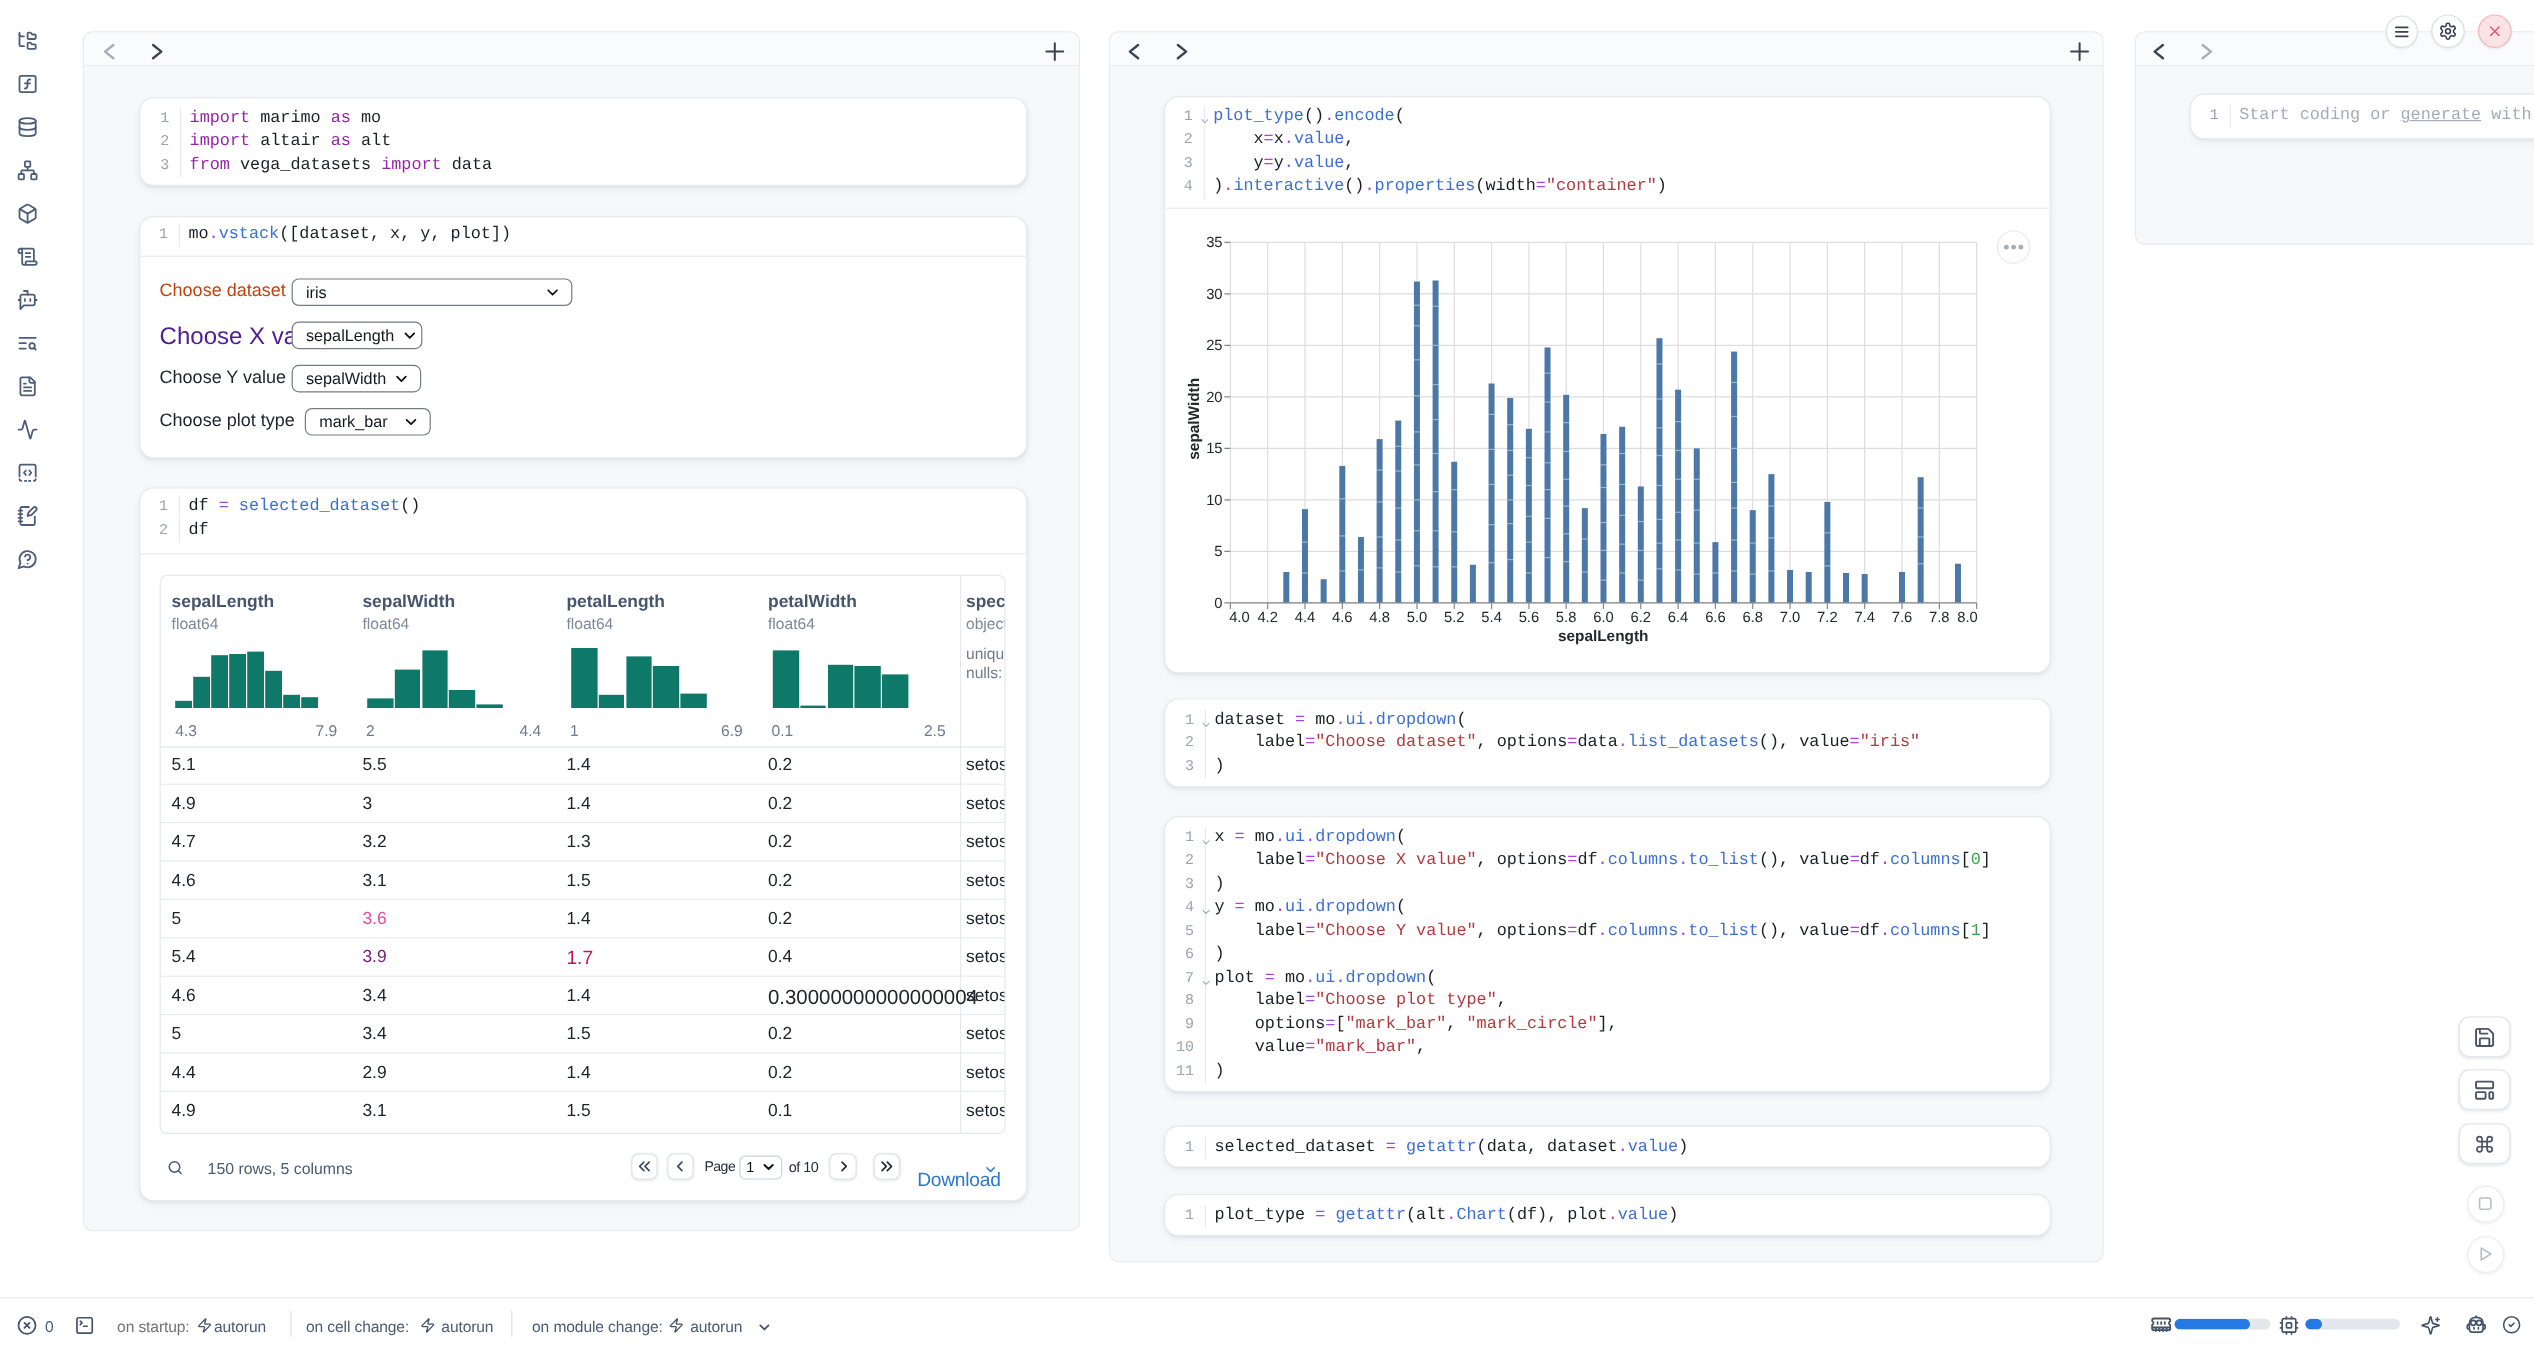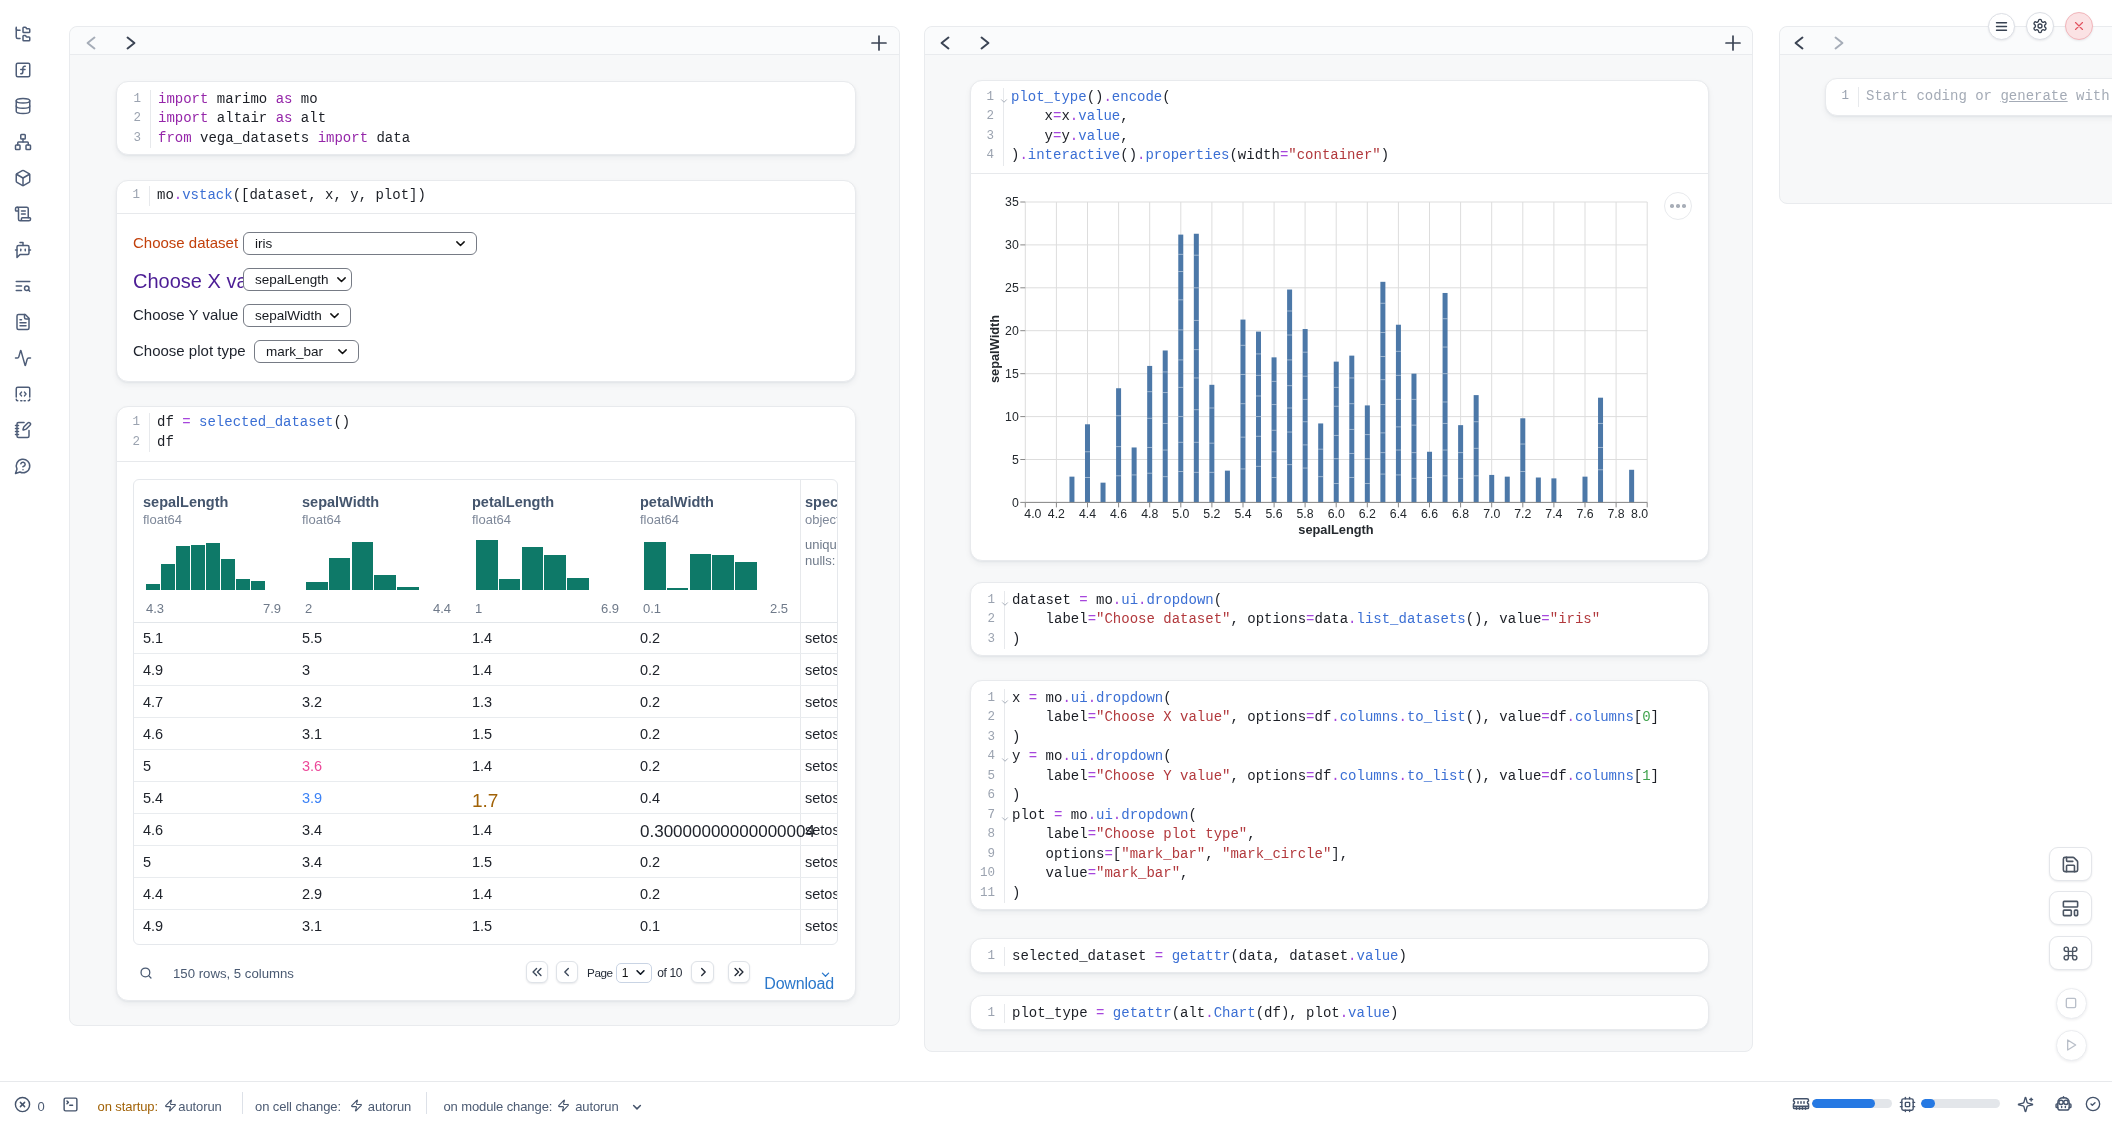--- a/index.html
+++ b/index.html
@@ -279,22 +279,22 @@
 <div class="abs" style="left:506px;top:246px;font-size:14.5px;color:#20242c">0.2</div>
 <div class="abs" style="left:671px;top:246px;font-size:14.5px;color:#20242c">setosa</div>
 <div class="abs" style="left:0;top:270px;width:705px;height:32px;border-bottom:1px solid #e9ecef;"></div>
 <div class="abs" style="left:9px;top:278px;font-size:14.5px;color:#20242c">5</div>
 <div class="abs" style="left:168px;top:278px;font-size:14.5px;color:#ec4899">3.6</div>
 <div class="abs" style="left:338px;top:278px;font-size:14.5px;color:#20242c">1.4</div>
 <div class="abs" style="left:506px;top:278px;font-size:14.5px;color:#20242c">0.2</div>
 <div class="abs" style="left:671px;top:278px;font-size:14.5px;color:#20242c">setosa</div>
 <div class="abs" style="left:0;top:302px;width:705px;height:32px;border-bottom:1px solid #e9ecef;"></div>
 <div class="abs" style="left:9px;top:310px;font-size:14.5px;color:#20242c">5.4</div>
-<div class="abs" style="left:168px;top:310px;font-size:14.5px;color:#3b82f6">3.9</div>
-<div class="abs" style="left:338px;top:310px;font-size:19px;color:#a16207">1.7</div>
+<div class="abs" style="left:168px;top:310px;font-size:14.5px;color:#701a75">3.9</div>
+<div class="abs" style="left:338px;top:310px;font-size:16px;color:#be185d">1.7</div>
 <div class="abs" style="left:506px;top:310px;font-size:14.5px;color:#20242c">0.4</div>
 <div class="abs" style="left:671px;top:310px;font-size:14.5px;color:#20242c">setosa</div>
 <div class="abs" style="left:0;top:334px;width:705px;height:32px;border-bottom:1px solid #e9ecef;"></div>
 <div class="abs" style="left:9px;top:342px;font-size:14.5px;color:#20242c">4.6</div>
 <div class="abs" style="left:168px;top:342px;font-size:14.5px;color:#20242c">3.4</div>
 <div class="abs" style="left:338px;top:342px;font-size:14.5px;color:#20242c">1.4</div>
 <div class="abs" style="left:506px;top:342px;font-size:17px;color:#20242c">0.30000000000000004</div>
 <div class="abs" style="left:671px;top:342px;font-size:14.5px;color:#20242c">setosa</div>
 <div class="abs" style="left:0;top:366px;width:705px;height:32px;border-bottom:1px solid #e9ecef;"></div>
 <div class="abs" style="left:9px;top:374px;font-size:14.5px;color:#20242c">5</div>
@@ -697,21 +697,21 @@
       <circle cx="12" cy="12" r="10"></circle>
       <path d="m15 9-6 6"></path>
       <path d="m9 9 6 6"></path>
     </svg></div>
 <div class="abs" style="left:37.5px;top:1097px"><span style="font-size:13px;color:#4c5b73;letter-spacing:-0.1px">0</span></div>
 <div class="abs" style="left:62px;top:1095.5px"><svg width="17" height="17" viewBox="0 0 24 24" fill="none" stroke="#44536b" stroke-width="2" stroke-linecap="round" stroke-linejoin="round">
       <rect x="3" y="3" width="18" height="18" rx="2"></rect>
       <path d="m7 11 2-2-2-2"></path>
       <path d="M11 13h4"></path>
     </svg></div>
-<div class="abs" style="left:97.6px;top:1097px"><span style="font-size:13px;color:#a16207;letter-spacing:-0.1px">on startup:</span></div>
+<div class="abs" style="left:97.6px;top:1097px"><span style="font-size:13px;color:#737373;letter-spacing:-0.1px">on startup:</span></div>
 <div class="abs" style="left:164px;top:1097.5px"><svg width="13" height="13" viewBox="0 0 24 24" fill="none" stroke="#44536b" stroke-width="2" stroke-linejoin="round">
       <path d="M4 14a1 1 0 0 1-.78-1.63l9.9-10.2a.5.5 0 0 1 .86.46l-1.92 6.02A1 1 0 0 0 13 10h7a1 1 0 0 1 .78 1.63l-9.9 10.2a.5.5 0 0 1-.86-.46l1.92-6.02A1 1 0 0 0 11 14z"></path>
     </svg></div>
 <div class="abs" style="left:178.3px;top:1097px"><span style="font-size:13px;color:#4c5b73;letter-spacing:-0.1px">autorun</span></div>
 <div class="abs" style="left:242px;top:1091.5px;width:1px;height:22px;background:#dde1e8"></div>
 <div class="abs" style="left:255px;top:1097px"><span style="font-size:13px;color:#4c5b73;letter-spacing:-0.1px">on cell change:</span></div>
 <div class="abs" style="left:349.5px;top:1097.5px"><svg width="13" height="13" viewBox="0 0 24 24" fill="none" stroke="#44536b" stroke-width="2" stroke-linejoin="round">
       <path d="M4 14a1 1 0 0 1-.78-1.63l9.9-10.2a.5.5 0 0 1 .86.46l-1.92 6.02A1 1 0 0 0 13 10h7a1 1 0 0 1 .78 1.63l-9.9 10.2a.5.5 0 0 1-.86-.46l1.92-6.02A1 1 0 0 0 11 14z"></path>
     </svg></div>
 <div class="abs" style="left:367.8px;top:1097px"><span style="font-size:13px;color:#4c5b73;letter-spacing:-0.1px">autorun</span></div>

